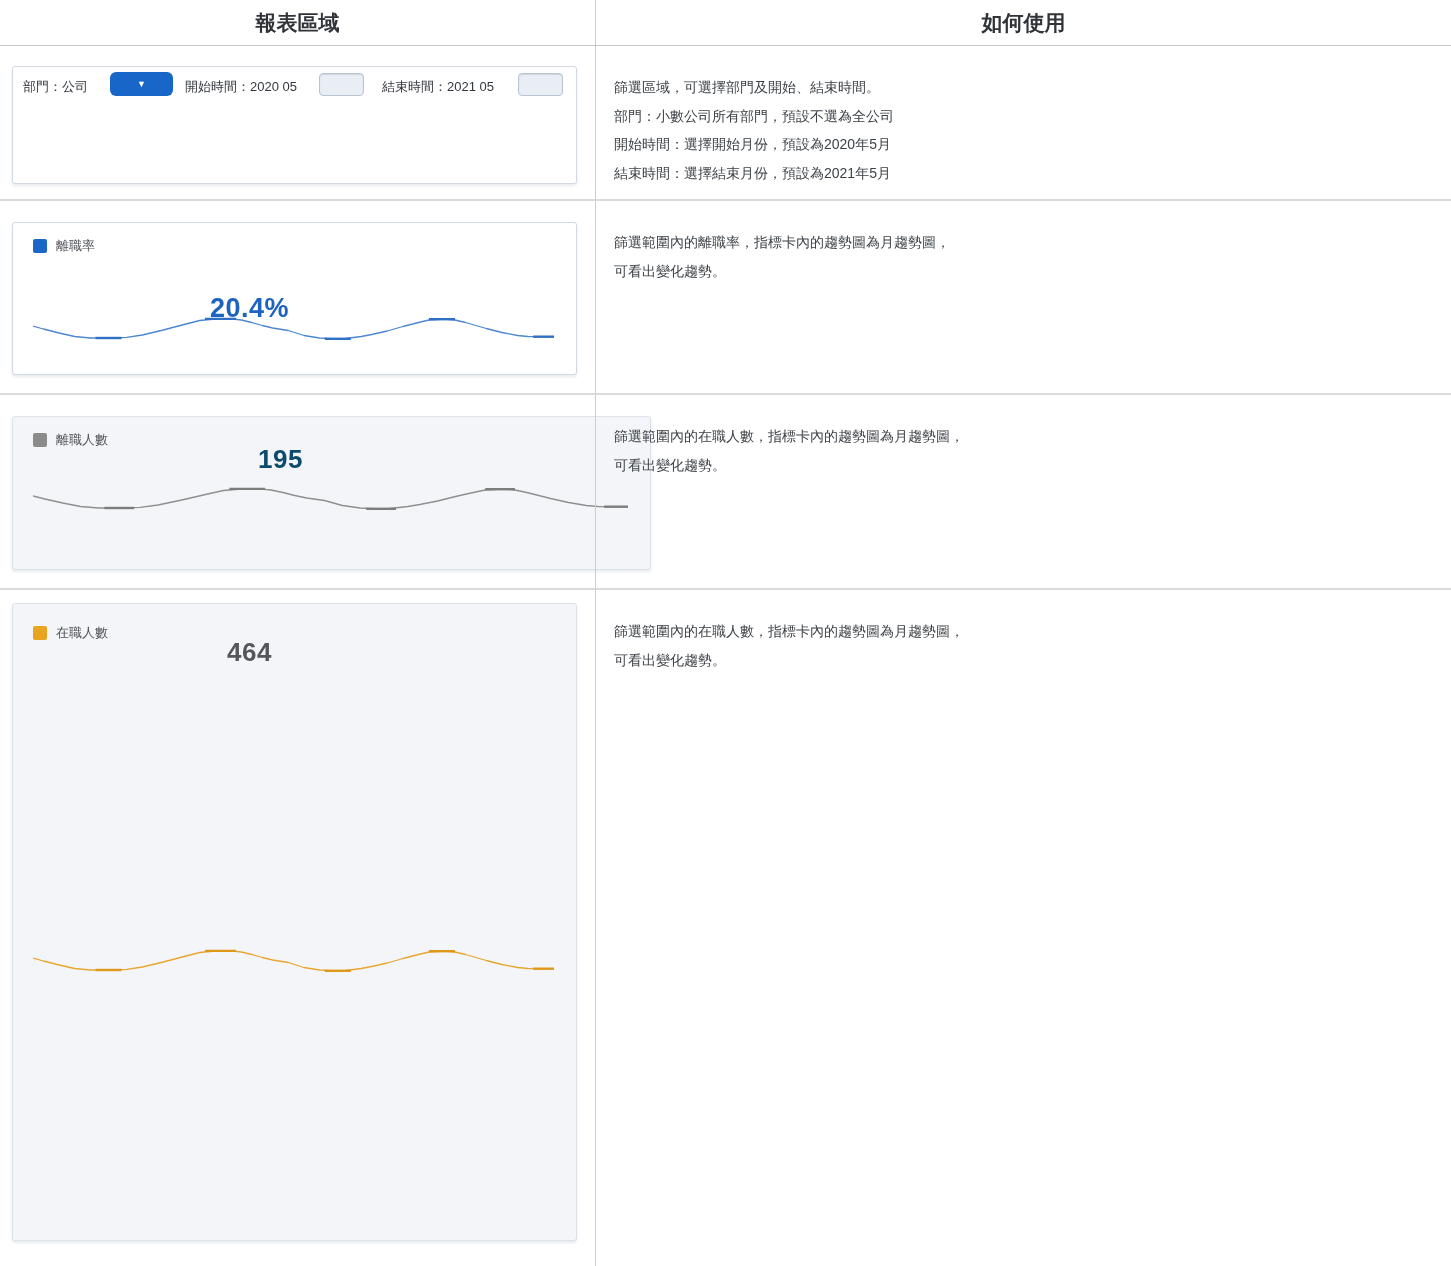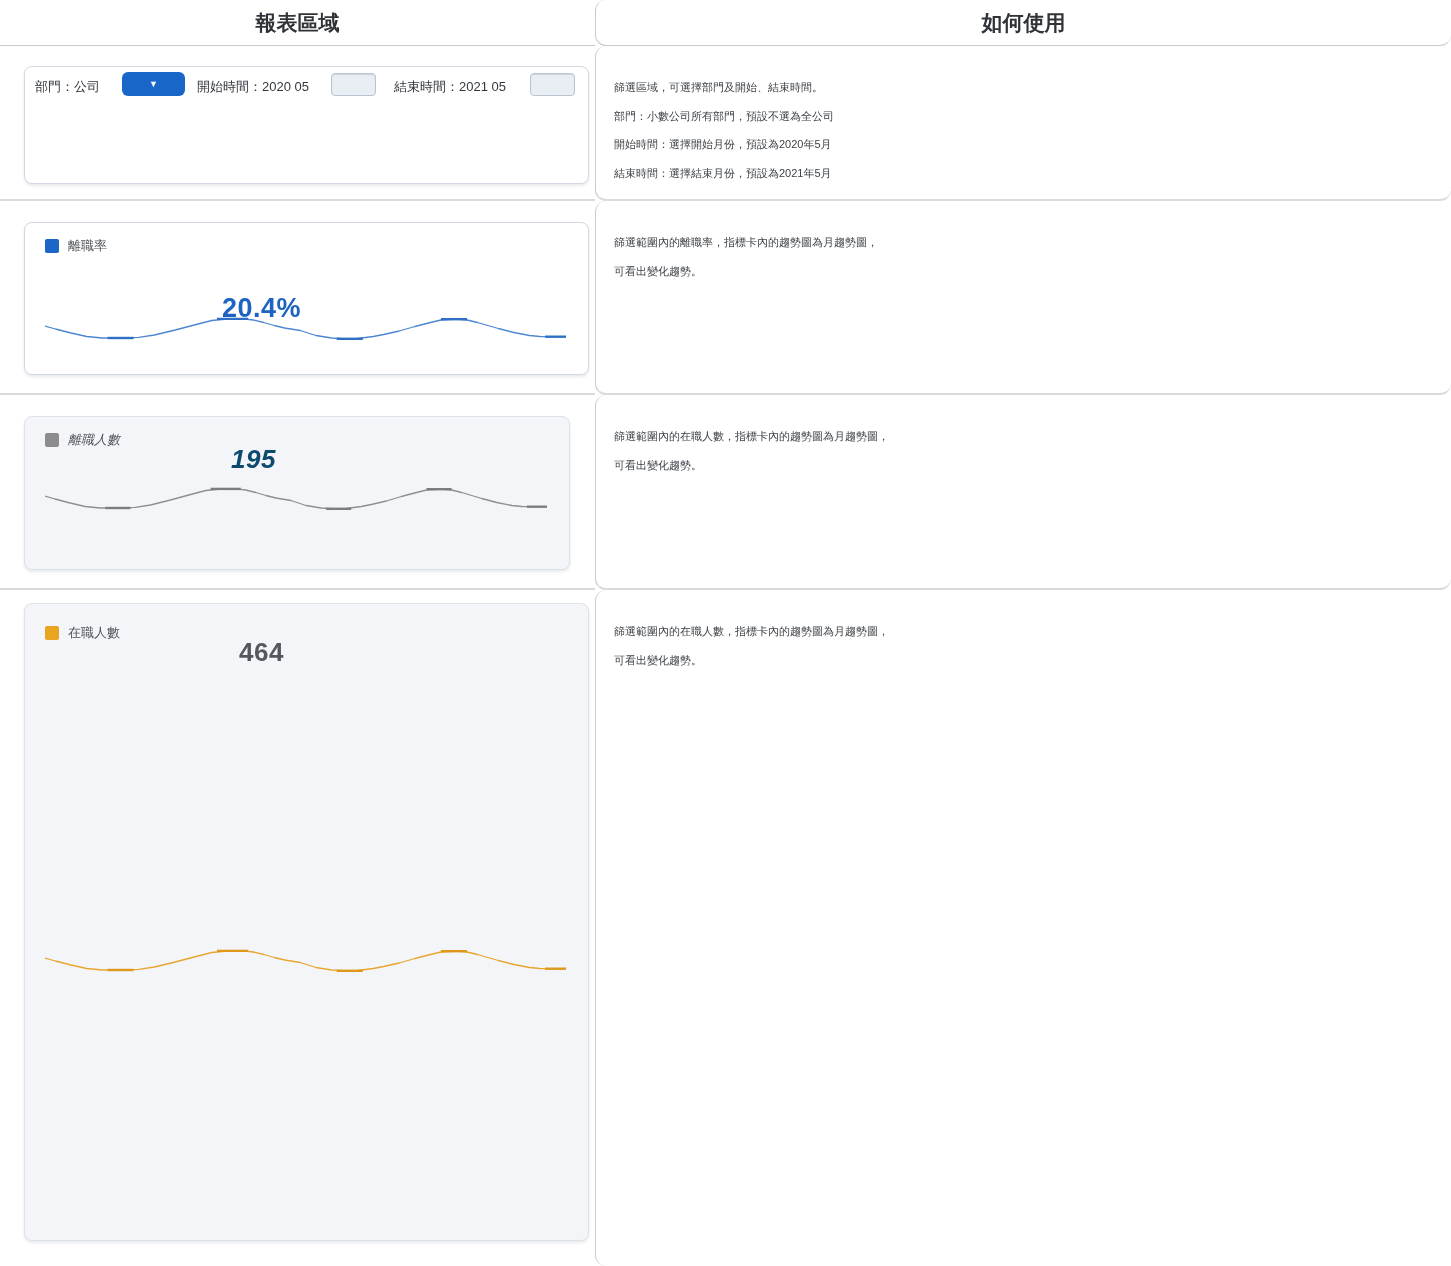--- a/index.html
+++ b/index.html
@@ -8,30 +8,30 @@
     font-family:"Liberation Sans","DejaVu Sans",sans-serif;
     color:#3d4247;background:#fff;overflow:hidden;
   }
   .grid{
     display:grid;
     grid-template-columns:595px 856px;
     grid-template-rows:46px 155px 194px 195px 676px;
     width:1451px;height:1266px;
   }
   .cell{box-sizing:border-box;position:relative;}
-  .rightcol{border-left:1px solid #c9cdd2;border-radius:11px;}
+  .rightcol{border-left:1px solid #c9cdd2;}
   .hdr{display:flex;align-items:center;justify-content:center;
        font-size:21px;font-weight:bold;color:#303439;
        border-bottom:1px solid #c6c9cc;}
   .rowline{border-bottom:2px solid #d8dadc;}
 
   
   .card{
-    position:absolute;left:24px;box-sizing:border-box;
-    border:1px solid #d3d9e2;border-radius:8px;background:#fff;
+    position:absolute;left:12px;box-sizing:border-box;
+    border:1px solid #d3d9e2;border-radius:3px;background:#fff;
     box-shadow:0 2px 3px rgba(27,52,89,.10);
   }
   .card.tint{background:#f3f5f9;border-color:#dde2e9;}
 
   
   .filter-card{top:20px;width:565px;height:118px;}
   .f-label{position:absolute;top:11px;font-size:13px;color:#32373e;white-space:nowrap;}
   .dept{left:10px;}
   .start{left:172px;}
   .end{left:369px;}
@@ -44,40 +44,40 @@
   .month-box{
     position:absolute;top:6px;width:45px;height:23px;box-sizing:border-box;
     background:#e9eef5;border:1px solid #b9c4d3;border-radius:4px;
     box-shadow:inset 0 1px 1px rgba(80,100,130,.18);cursor:pointer;
   }
   .box1{left:306px;}
   .box2{left:505px;}
 
   
   .m-card2{top:21px;width:565px;height:153px;}
-  .m-card3{top:21px;width:546px;height:154px;font-style:italic;}
+  .m-card3{top:21px;width:639px;height:154px;}
   .m-card4{top:13px;width:565px;height:638px;}
   .c-head{position:absolute;left:20px;top:14px;display:flex;align-items:center;}
   .m-card4 .c-head{top:20px;}
   .c-square{width:14px;height:14px;border-radius:2px;flex:0 0 auto;}
   .c-label{font-size:13px;color:#4e5257;margin-left:9px;white-space:nowrap;}
   .c-value{
     position:absolute;top:27px;left:0;width:84%;text-align:center;
     font-size:26px;font-weight:bold;color:#54575c;letter-spacing:.5px;
   }
   .c-value.blue{color:#1d63c1;font-size:27px;}
   .m-card4 .c-value{top:33px;}
   .spark{position:absolute;left:20px;right:22px;height:30px;}
   .m-card2 .spark{top:92px;}
   .m-card3 .spark{top:68px;}
   .m-card4 .spark{top:343px;}
   .spark svg{width:100%;height:100%;display:block;}
 
   
-  .help{padding:27px 20px 0 18px;font-size:11px;line-height:28.5px;color:#3d4247;}
+  .help{padding:27px 20px 0 18px;font-size:14px;line-height:28.5px;color:#3d4247;}
   .help div{white-space:nowrap;}
 </style>
 </head>
 <body>
 
 <div class="page">
   <div class="grid">
 
     <div class="cell hdr">
       <span>報表區域</span>

